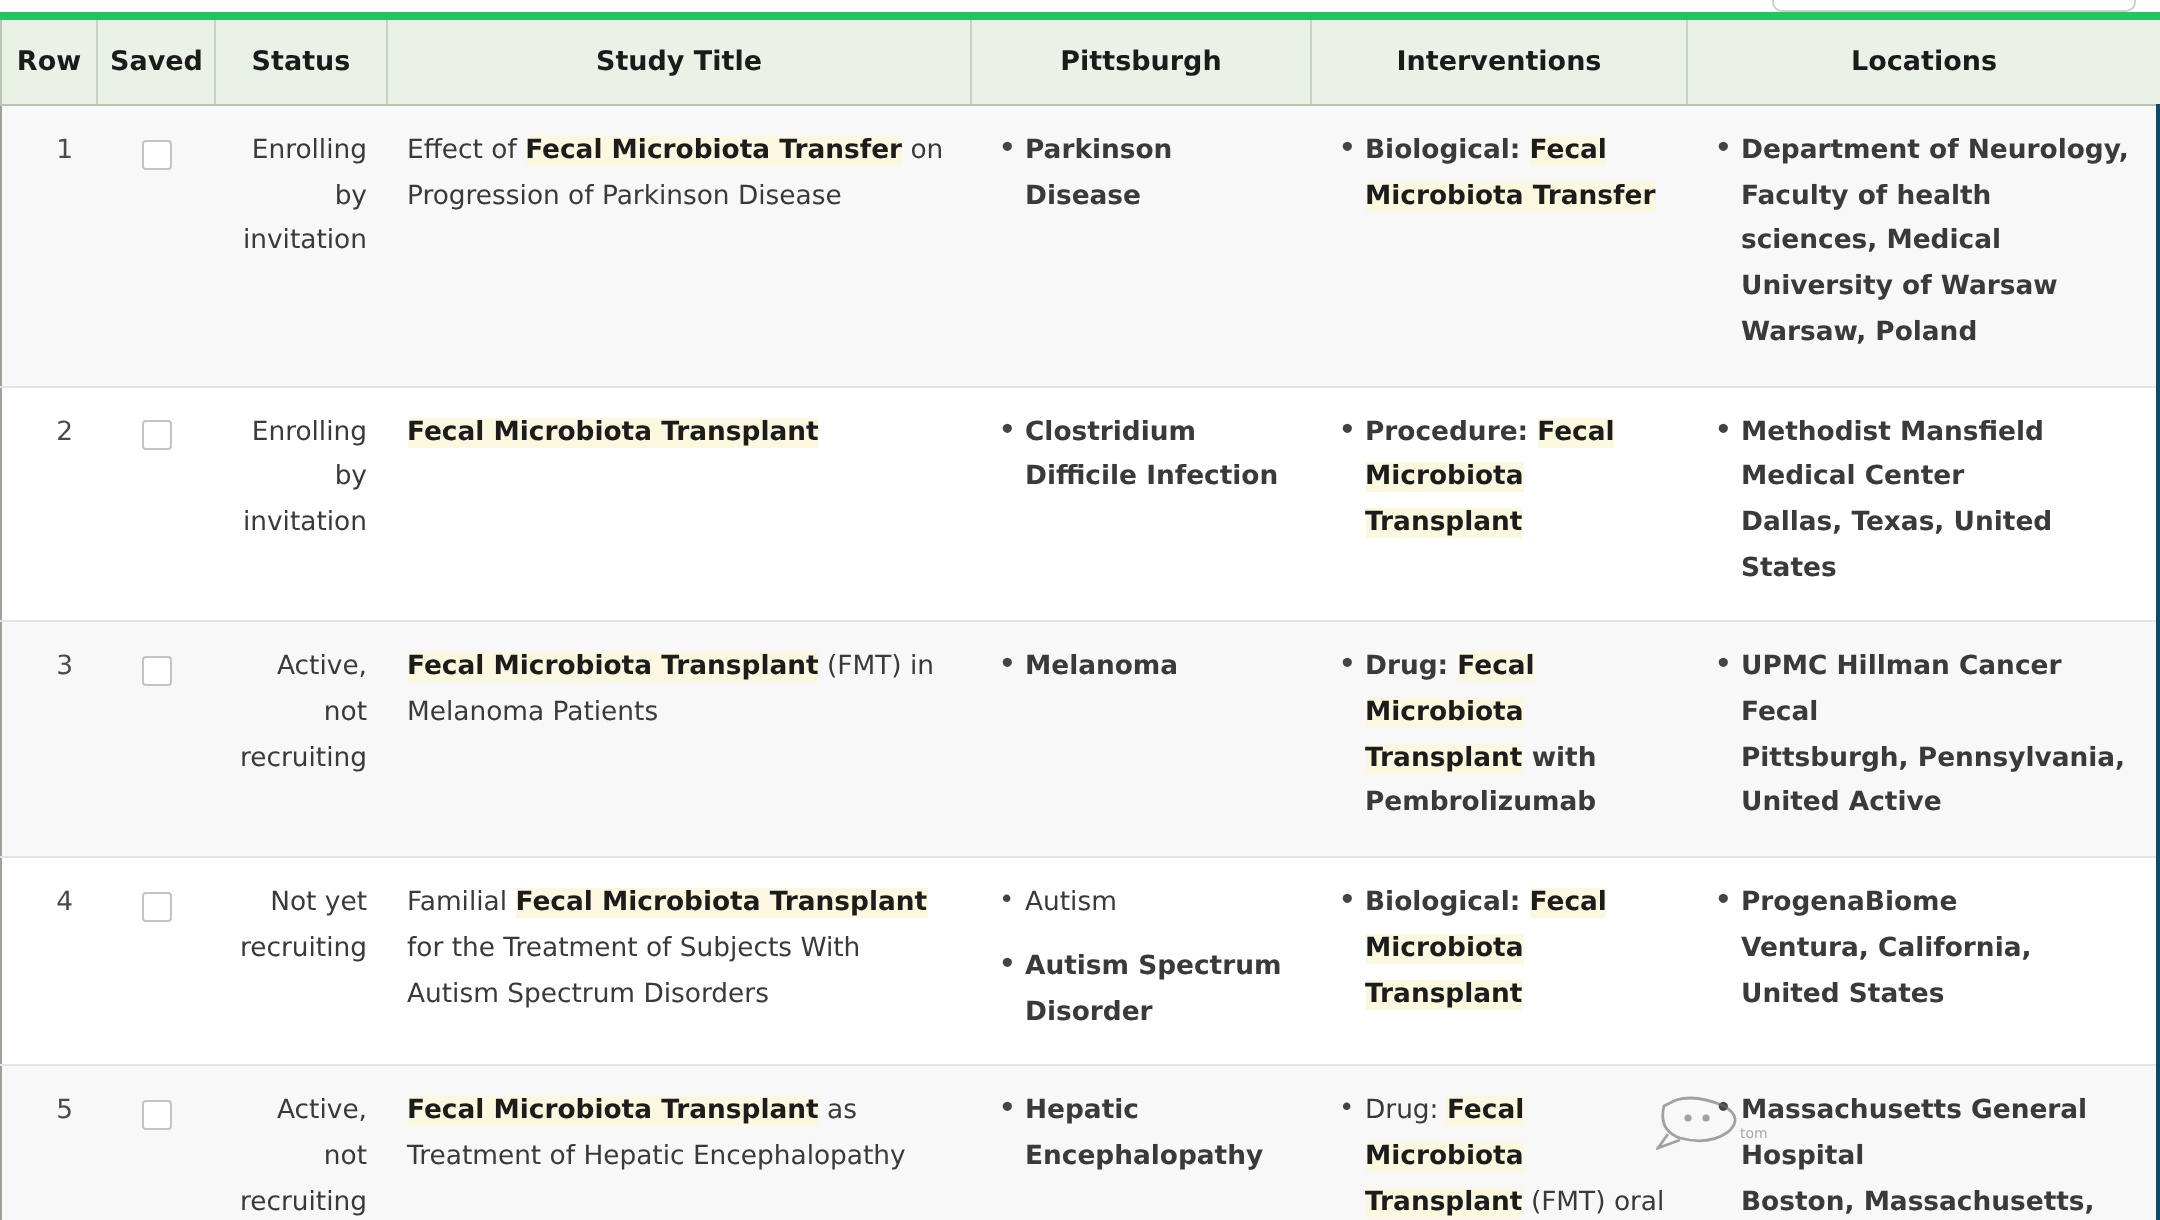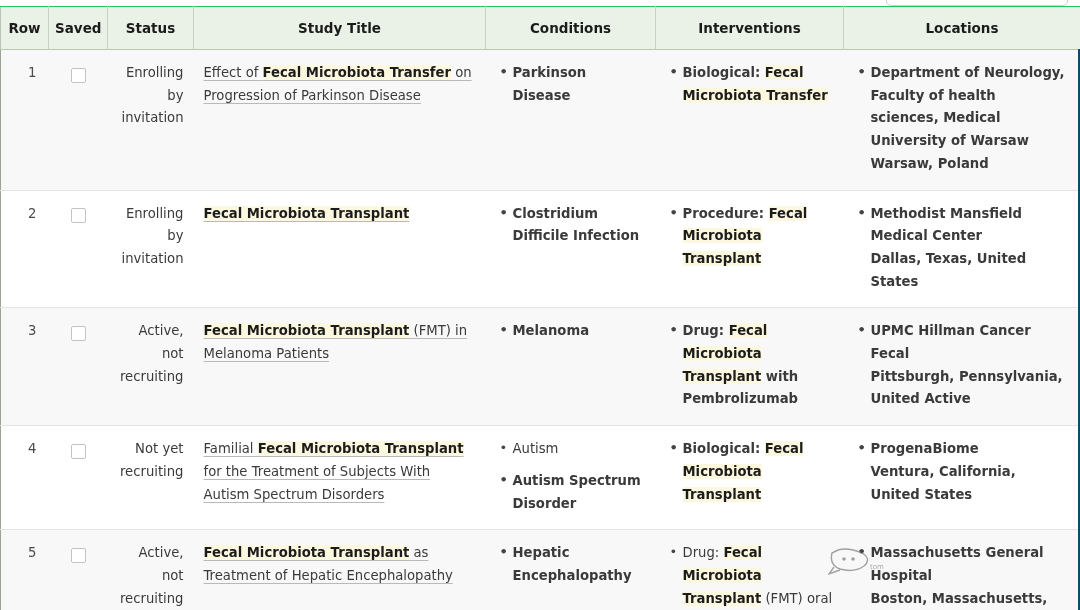--- a/index.html
+++ b/index.html
@@ -34,21 +34,21 @@
     top: 6px;
     left: 0;
     width: 1080px;
     border-collapse: collapse;
     table-layout: fixed;
     font-size: 13.2px;
   }
 
   #results-table thead th {
     background: #eaf1e6;
-    border-top: 1px solid #22c55e;
+    border-top: 4px solid #22c55e;
     border-bottom: 1px solid #b9c4b3;
     border-right: 1px solid #c8d2c2;
     color: #1b1b1b;
     font-weight: bold;
     font-size: 13.5px;
     height: 42px;
     padding: 0 6px;
     text-align: center;
     vertical-align: middle;
     white-space: nowrap;
@@ -86,21 +86,20 @@
     width: 13px;
     height: 13px;
     border: 1px solid #c3c3c3;
     border-radius: 2px;
     background: #ffffff;
     vertical-align: middle;
   }
 
   a.study-link {
     color: #3a3a3a;
-    text-decoration: underline;
     text-decoration-color: #b9b9b9;
     text-underline-offset: 3px;
   }
   a.study-link b { color: #1c1c1c; background: #fbf8df; }
 
   ul.bullets {
     margin: 0;
     padding: 0 0 0 15px;
     list-style: none;
   }
@@ -165,21 +164,21 @@
     <col style="width:170px">
     <col style="width:188px">
     <col style="width:237px">
   </colgroup>
   <thead>
     <tr>
       <th class="first-col">Row</th>
       <th>Saved</th>
       <th>Status</th>
       <th>Study Title</th>
-      <th>Conditions</th>
+      <th>Pittsburgh</th>
       <th>Interventions</th>
       <th class="last-col">Locations</th>
     </tr>
   </thead>
   <tbody id="results-body">
       <tr class="odd">
         <td class="cell-row edge-left">1</td>
         <td class="cell-saved"><span class="checkbox"></span></td>
         <td class="cell-status status-red">Enrolling by invitation</td>
         <td><a class="study-link"><span>Effect of </span><b>Fecal Microbiota Transfer</b><span> on Progression of Parkinson Disease</span></a></td>

